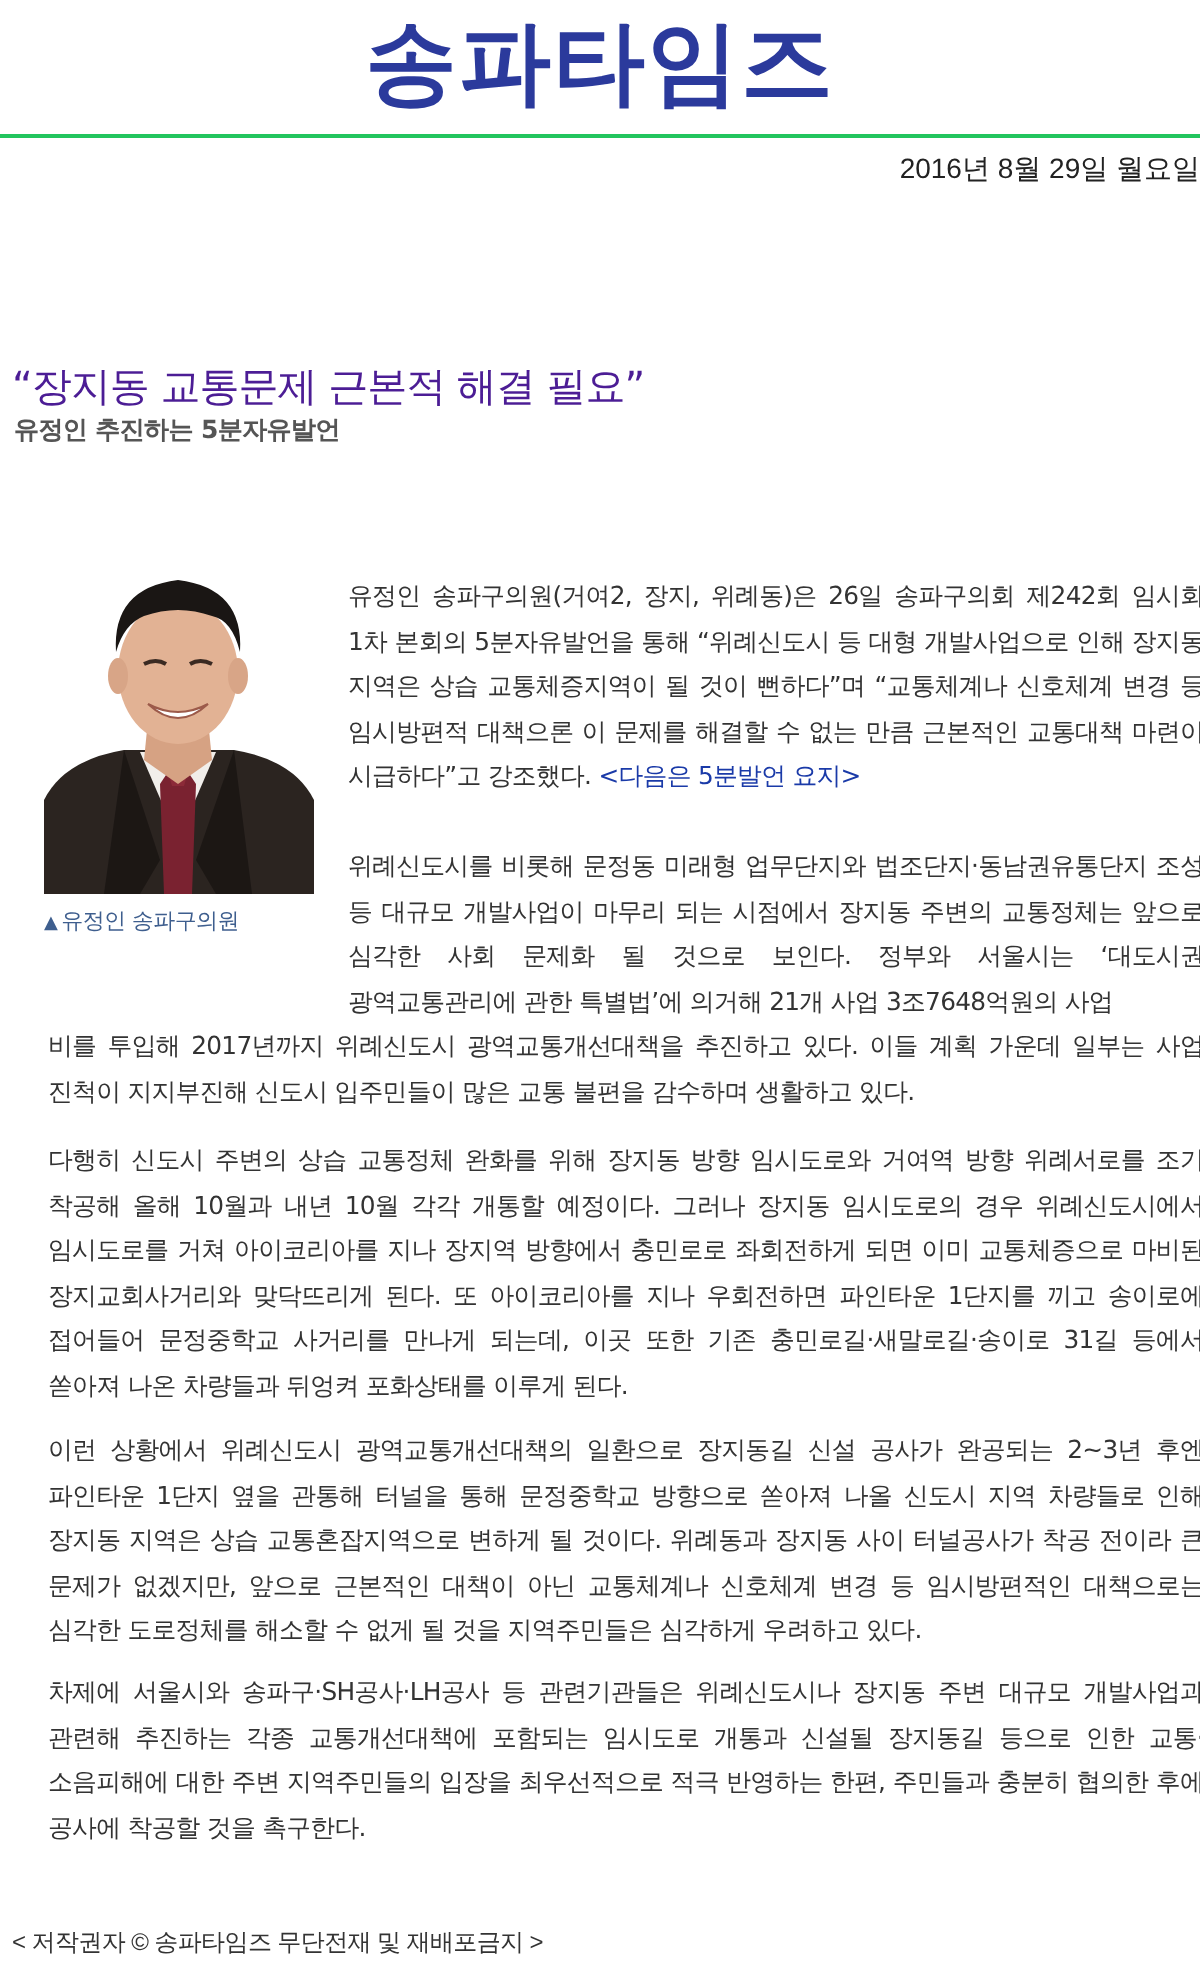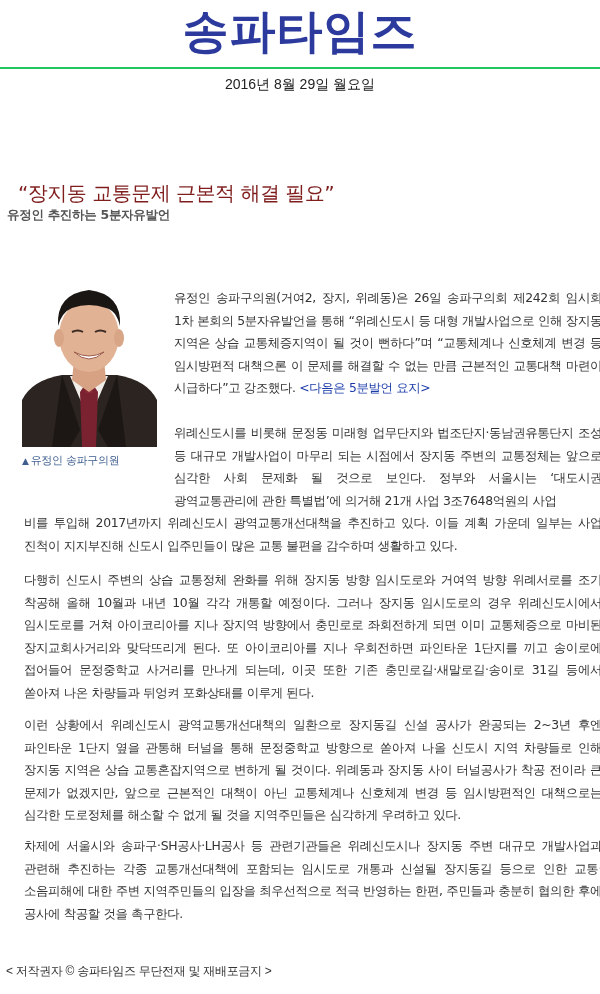--- a/index.html
+++ b/index.html
@@ -32,33 +32,33 @@
       font-weight: bold;
       font-size: 46px;
       letter-spacing: 1px;
       color: #2b3a9c;
       line-height: 58px;
     }
     .date {
       position: absolute;
       left: 0; top: 75px;
       width: 600px;
-      text-align: center;
+      text-align: right;
       font-family: "Liberation Sans", "DejaVu Sans", sans-serif;
       font-size: 14px;
       color: #222222;
       line-height: 18px;
     }
     .headline {
       position: absolute;
-      left: 18px; top: 180px;
+      left: 6px; top: 180px;
       font-family: "DejaVu Sans", sans-serif;
       font-size: 20px;
       font-weight: normal;
-      color: #7f1d1d;
+      color: #4c1d95;
       line-height: 26px;
       margin: 0;
       letter-spacing: -0.5px;
     }
     .subhead {
       position: absolute;
       left: 7px; top: 206px;
       font-family: "DejaVu Sans", sans-serif;
       font-size: 12.5px;
       font-weight: bold;

